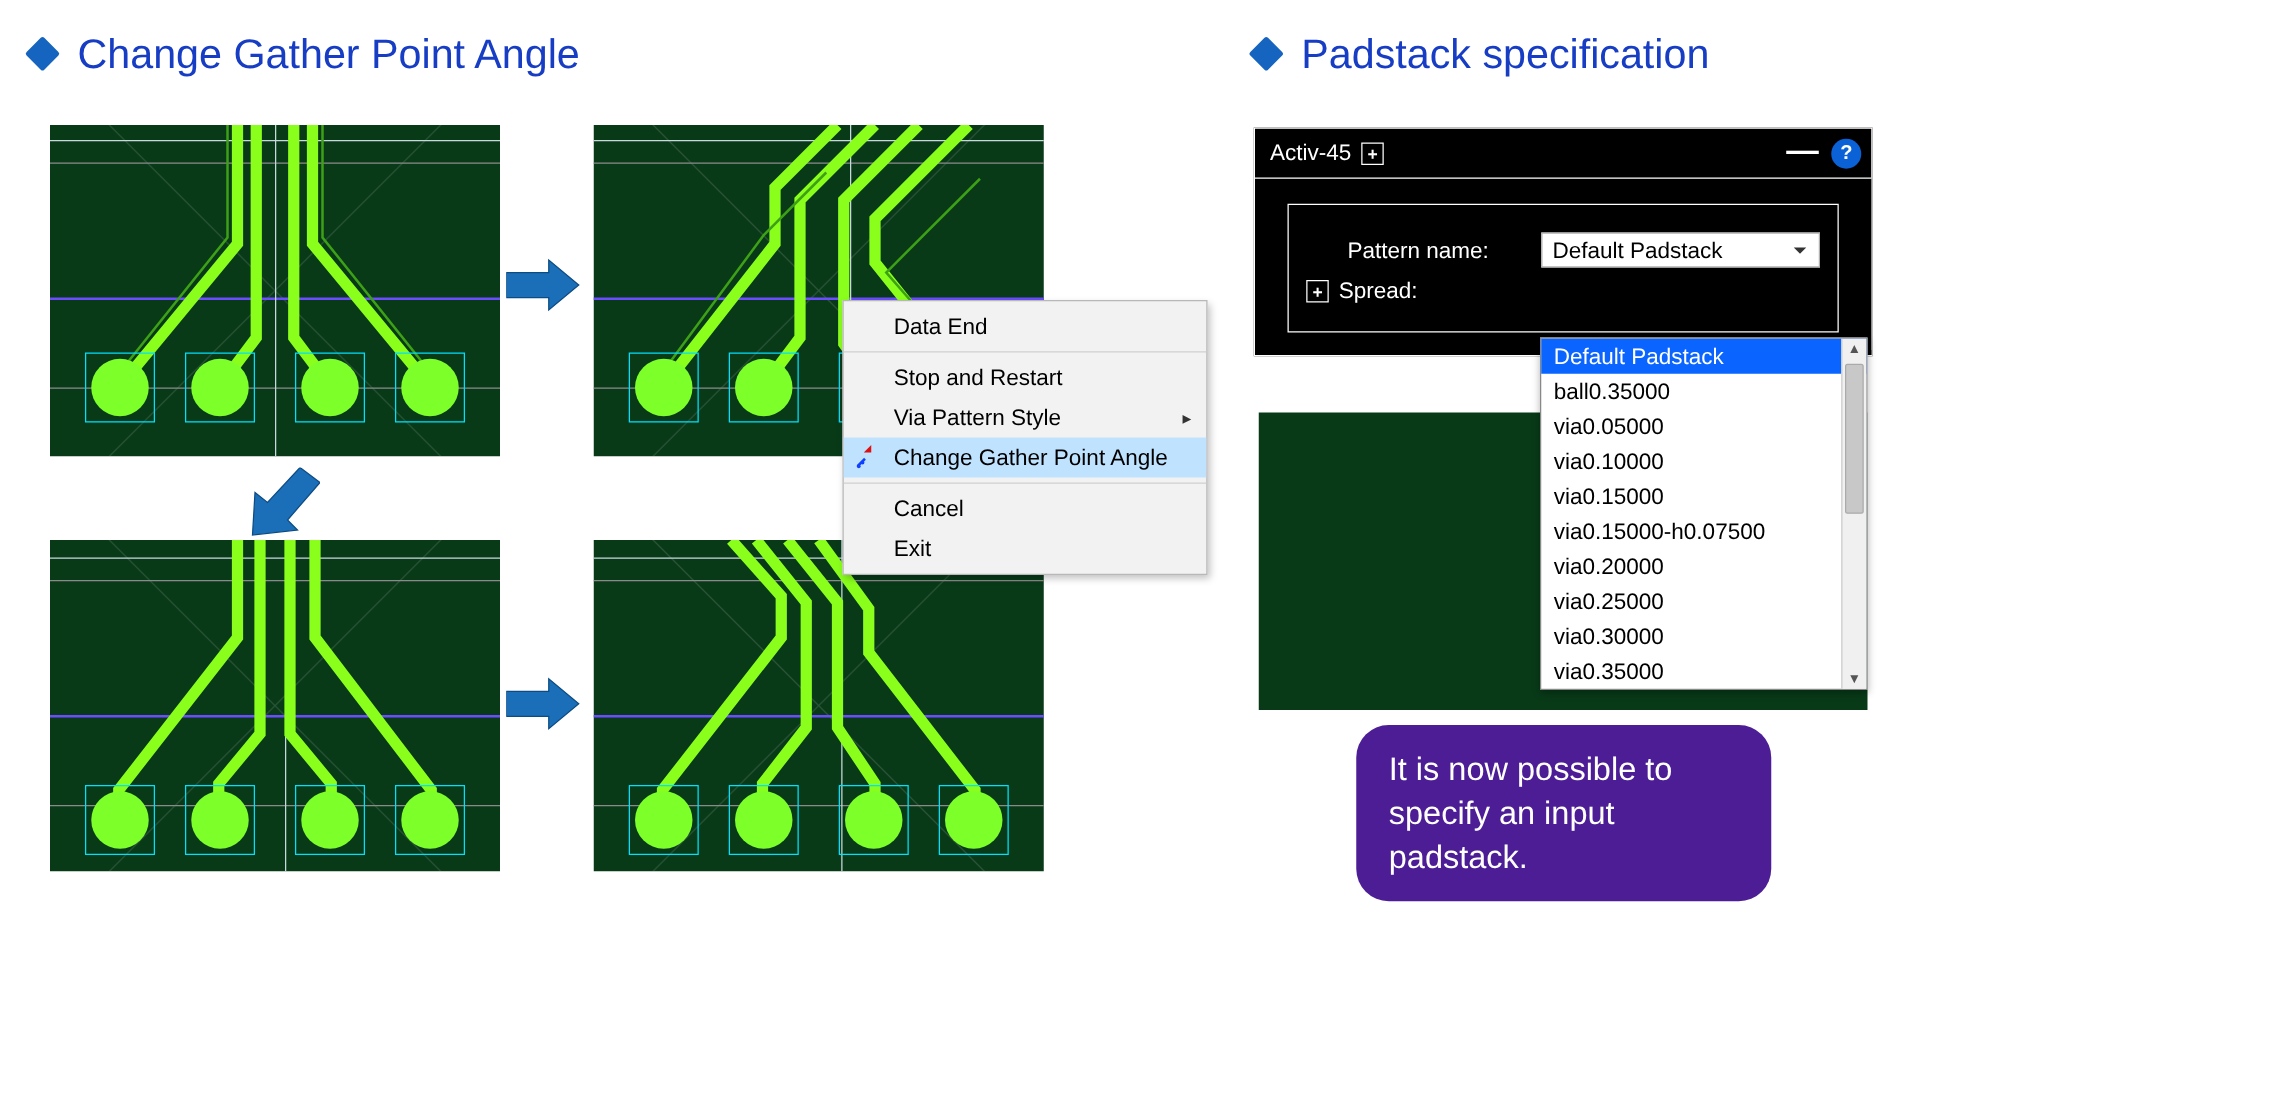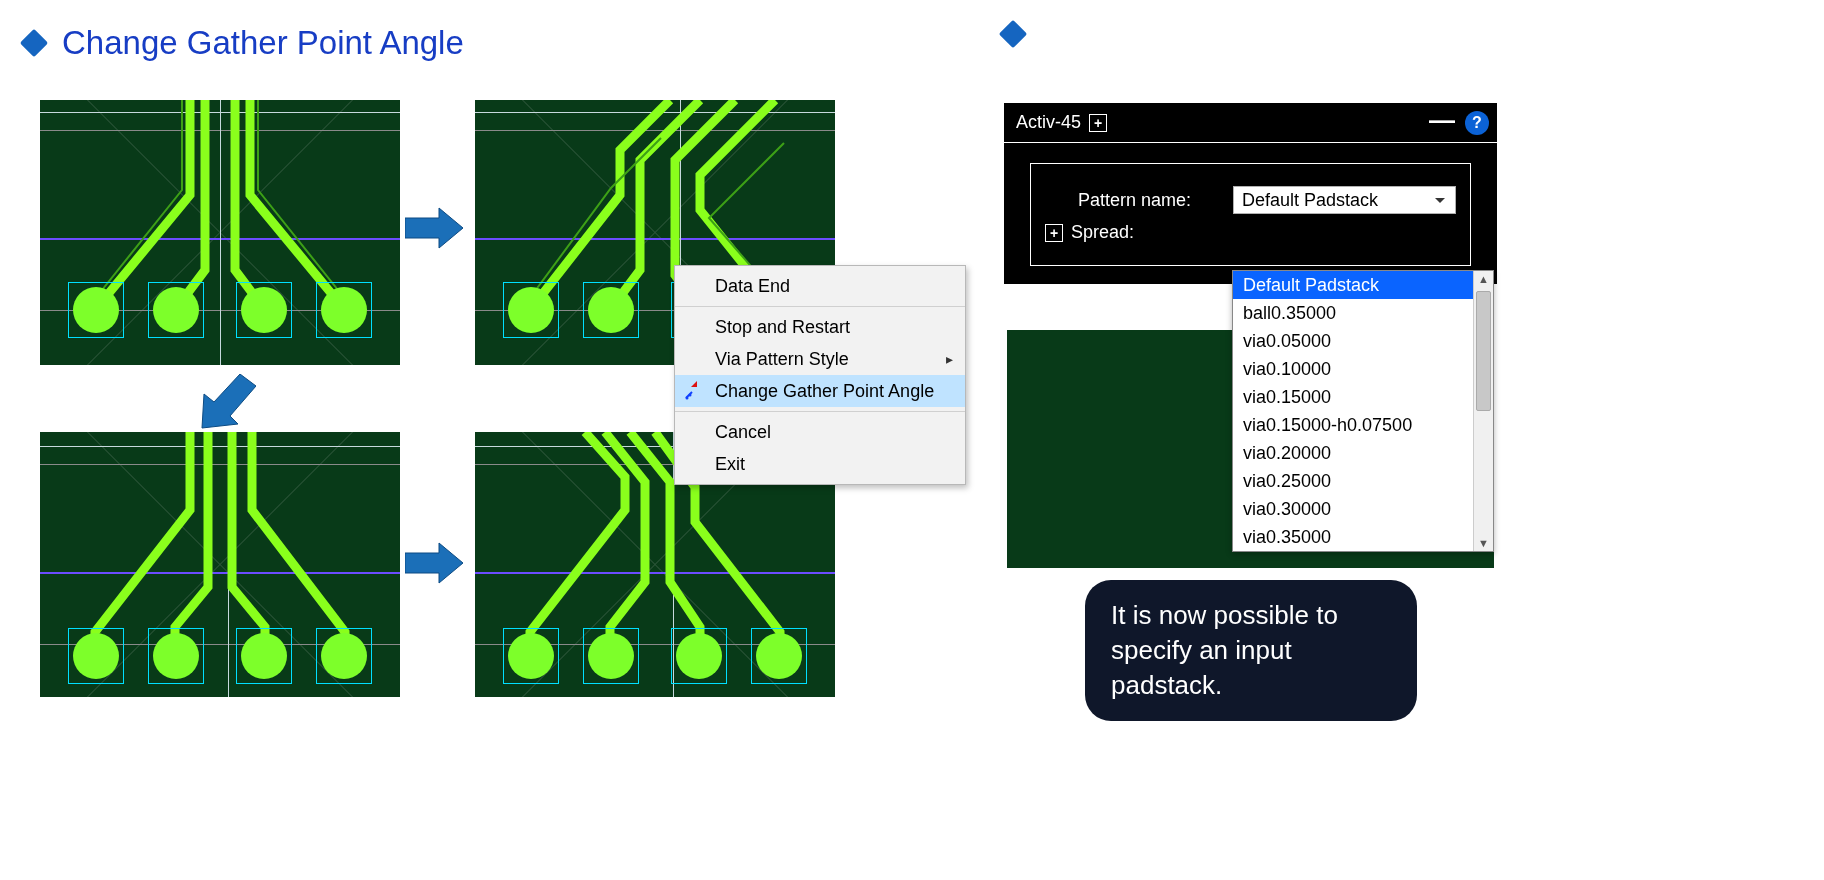--- a/index.html
+++ b/index.html
@@ -60,32 +60,33 @@
   .dropdown { position:absolute; background:#fff; border:1px solid #888; color:#000; font-size:18px; box-shadow:0 2px 6px rgba(0,0,0,0.3); }
   .dropdown .opt { height:28px; display:flex; align-items:center; padding:0 10px; }
   .dropdown .opt.sel { background:#0a64ff; color:#fff; }
   .dropdown .sb { position:absolute; right:0; top:0; bottom:0; width:20px; background:#f0f0f0; border-left:1px solid #ccc; }
   .dropdown .sb::before { content:"▲"; position:absolute; top:2px; left:4px; font-size:11px; color:#555; }
   .dropdown .sb::after  { content:"▼"; position:absolute; bottom:2px; left:4px; font-size:11px; color:#555; }
   .dropdown .sb .thumb { position:absolute; left:2px; right:2px; top:20px; height:120px; background:#c8c8c8; border:1px solid #aaa; border-radius:2px; }
 
   .greenstrip { position:absolute; background:#083a18; }
 
-  .callout { position:absolute; background:#0f172a; color:#fff; font-size:26px; line-height:1.35; padding:18px 26px; border-radius:26px; }
+  .callout { position:absolute; background:#4c1d95; color:#fff; font-size:26px; line-height:1.35; padding:18px 26px; border-radius:26px; }
 
 </style>
 </head>
 <body>
 
 <div class="heading" style="left:24px; top:24px;">
   <span class="diamond"></span>
   <span>Change Gather Point Angle</span>
 </div>
 <div class="heading" style="left:1003px; top:24px;">
   <span class="diamond"></span>
+  <span>Padstack specification</span>
 </div>
 
 <div class="tile" style="left:40px; top:100px;">
   <div class="diag"></div>
   <div class="hgrid" style="top:30px;"></div>
     <div class="hgrid" style="top:210px;"></div>
   <div class="purple" style="top:138px;"></div>
   <div class="vcross" style="left:180px;"></div>
     <div class="hcross" style="top:12px;"></div>
   <svg class="traces" viewBox="0 0 360 265" preserveAspectRatio="none">
@@ -170,21 +171,21 @@
   <svg width="60" height="46">
       <polygon points="0,13 34,13 34,3 58,23 34,43 34,33 0,33" fill="#1b6fb8" stroke="#0d4b83" stroke-width="1"></polygon>
     </svg>
 </div>
 <div class="arrow" style="left:190px; top:374px;">
   <svg width="66" height="56">
       <polygon points="50,0 66,12 40,42 48,50 12,54 14,20 24,28" fill="#1b6fb8" stroke="#0d4b83" stroke-width="1"></polygon>
     </svg>
 </div>
 
-<div class="ctxmenu" style="left:674px; top:265px; width:292px;">
+<div class="ctxmenu" style="left:674px; top:240px; width:292px;">
   <div class="item">
       <span>Data End</span>
     </div>
   <div class="sep"></div>
   <div class="item">
       <span>Stop and Restart</span>
     </div>
   <div class="item sub">
       <span>Via Pattern Style</span>
     </div>

